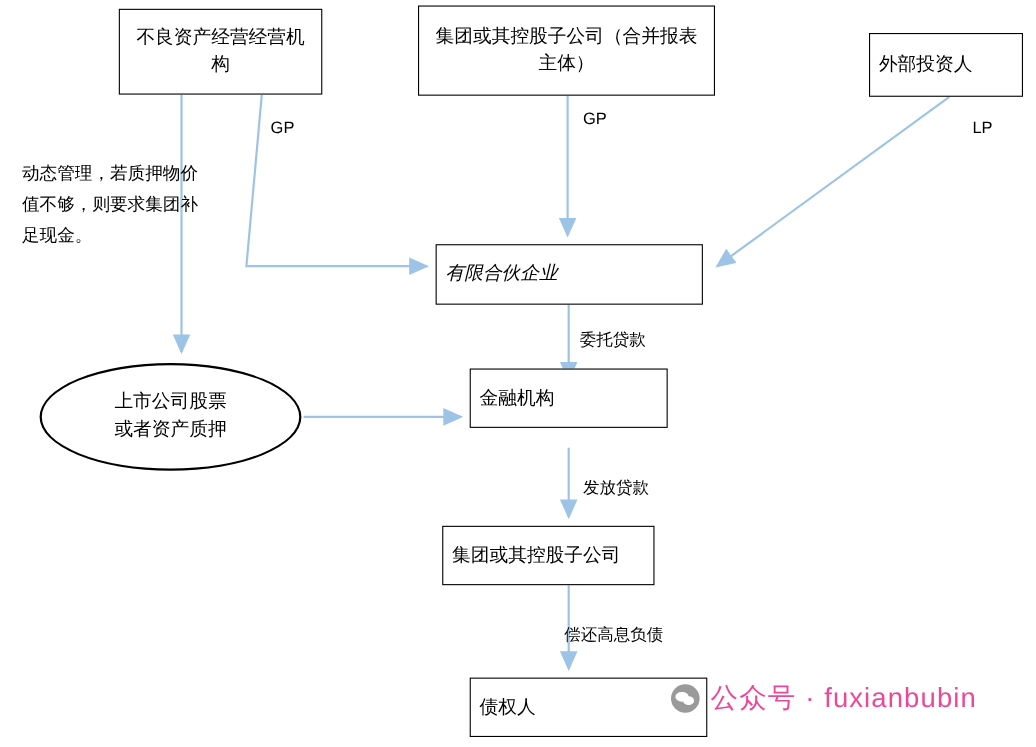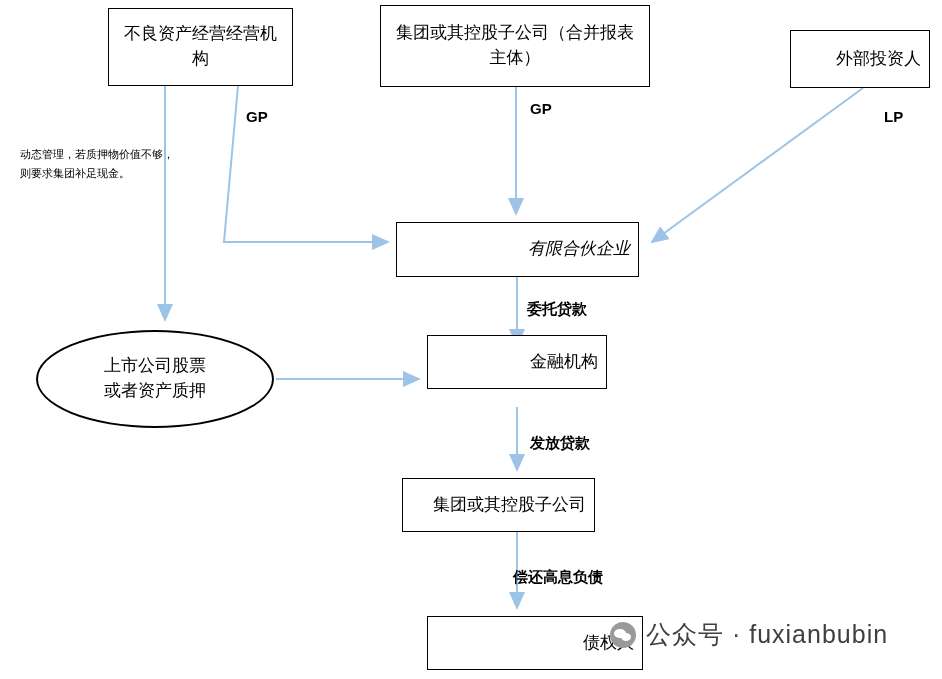--- a/index.html
+++ b/index.html
@@ -23,21 +23,21 @@
     height: 679px;
     pointer-events: none;
   }
   .node {
     position: absolute;
     box-sizing: border-box;
     border: 1px solid #000000;
     background: #ffffff;
     display: flex;
     align-items: center;
-    justify-content: flex-end;
+    justify-content: flex-start;
     text-align: center;
     font-size: 17px;
     color: #000000;
     line-height: 1.45;
     padding: 16px 8px;
   }
   .ellipse {
     position: absolute;
     box-sizing: border-box;
     border: 2px solid #000000;
@@ -47,37 +47,37 @@
     align-items: center;
     justify-content: center;
     text-align: center;
     font-size: 17px;
     color: #000000;
     line-height: 1.5;
   }
   .edge-label {
     position: absolute;
     font-size: 15px;
-    font-weight: bold;
+    font-weight: normal;
     color: #000000;
     white-space: nowrap;
   }
   .note {
     position: absolute;
-    font-size: 11px;
+    font-size: 16px;
     color: #000000;
     line-height: 1.75;
     width: 160px;
   }
   .watermark {
     position: absolute;
     display: flex;
     align-items: center;
     gap: 10px;
-    color: #404040;
+    color: #ec4899;
     font-size: 25px;
     letter-spacing: 1px;
   }
   .wechat-badge {
     width: 26px;
     height: 26px;
     border-radius: 50%;
     background: #9a9a9a;
     position: relative;
     flex: none;

